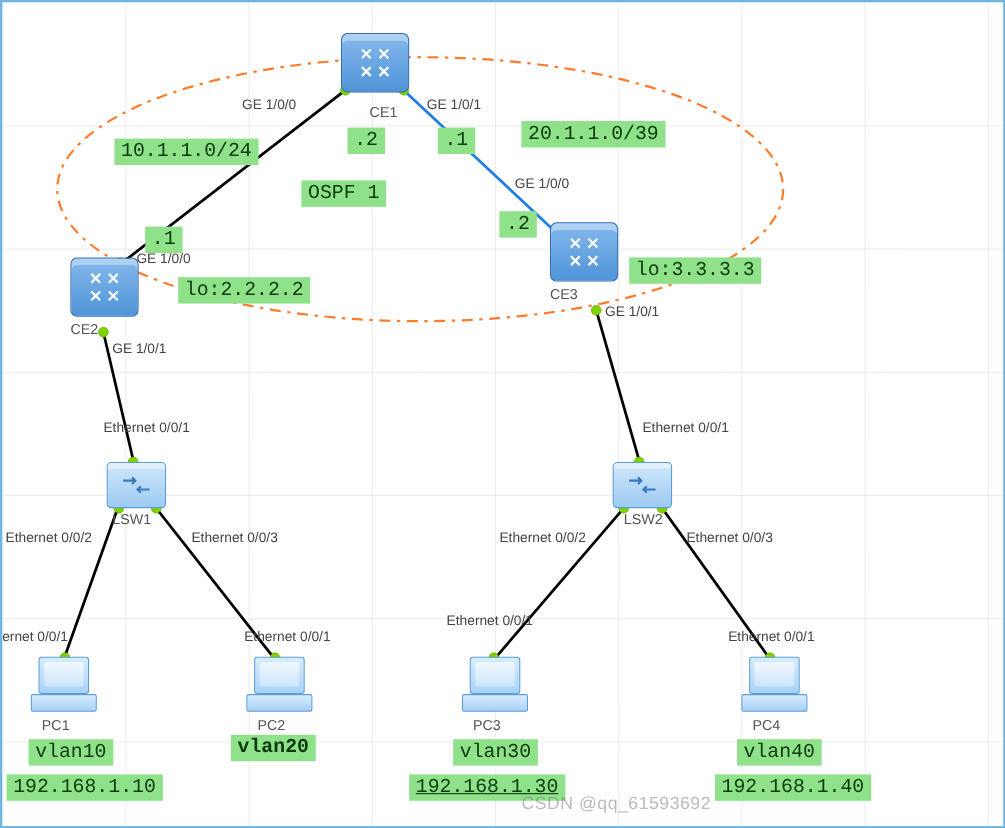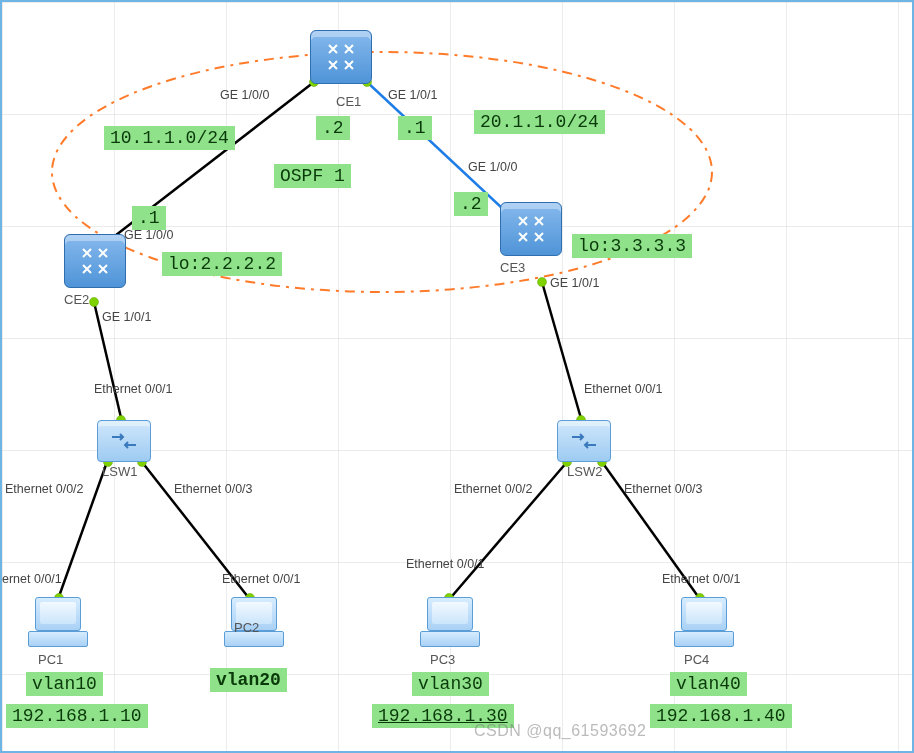--- a/index.html
+++ b/index.html
@@ -222,40 +222,40 @@
       </div>
   </div>
   <div class="plabel" style="left:36px; top:650px;">PC1</div>
 
   <div class="node" style="left:222px; top:595px;">
     <div class="pc-icon">
         <div class="pc-monitor"></div>
         <div class="pc-base"></div>
       </div>
   </div>
-  <div class="plabel" style="left:232px; top:618px;">PC2</div>
+  <div class="plabel" style="left:232px; top:650px;">PC2</div>
 
   <div class="node" style="left:418px; top:595px;">
     <div class="pc-icon">
         <div class="pc-monitor"></div>
         <div class="pc-base"></div>
       </div>
   </div>
   <div class="plabel" style="left:428px; top:650px;">PC3</div>
 
   <div class="node" style="left:672px; top:595px;">
     <div class="pc-icon">
         <div class="pc-monitor"></div>
         <div class="pc-base"></div>
       </div>
   </div>
   <div class="plabel" style="left:682px; top:650px;">PC4</div>
 
   <div class="green" style="left:102px; top:124px;">10.1.1.0/24</div>
-  <div class="green" style="left:472px; top:108px;">20.1.1.0/24</div>
+  <div class="green" style="left:472px; top:108px;">20.1.1.0/39</div>
   <div class="green" style="left:272px; top:162px;">OSPF 1</div>
   <div class="green" style="left:160px; top:250px;">lo:2.2.2.2</div>
   <div class="green" style="left:570px; top:232px;">lo:3.3.3.3</div>
 
   <div class="green" style="left:314px; top:114px;">.2</div>
   <div class="green" style="left:396px; top:114px;">.1</div>
   <div class="green" style="left:130px; top:204px;">.1</div>
   <div class="green" style="left:452px; top:190px;">.2</div>
 
   <div class="green" style="left:24px; top:670px;">vlan10</div>

